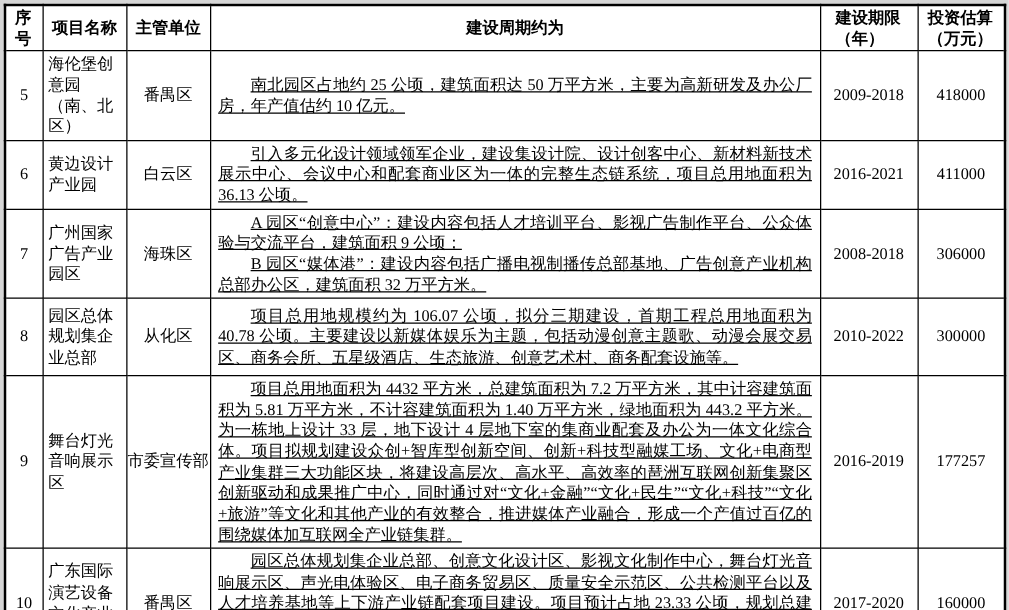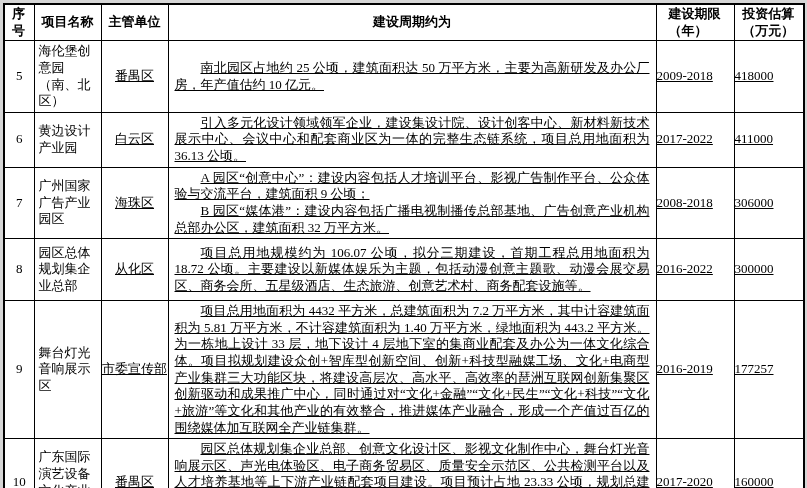--- a/index.html
+++ b/index.html
@@ -21,24 +21,24 @@
   }
   table.doc th,table.doc td{
     border:1px solid #000;
     font-size:13px;line-height:1.28;
     vertical-align:middle;
     overflow:hidden;
   }
   th{font-weight:bold;text-align:center;padding:1px;}
   td.c-seq{text-align:center;padding:0;}
   td.c-name{text-align:left;padding:2px 4px;margin-left:28px;}
-  td.c-agency{text-align:center;padding:2px 0;text-decoration:underline;}
+  td.c-agency{text-align:center;padding:2px 0;}
   td.c-content{text-align:justify;padding:2px 6px;vertical-align:middle;text-decoration:underline;}
   td.c-content p{margin:0;text-indent:2em;}
-  td.c-period,td.c-invest{text-align:left;padding:0;text-decoration:underline;}
+  td.c-period,td.c-invest{text-align:center;padding:0;}
   .wrap-seq{display:inline-block;width:1.1em;word-break:break-all;text-align:left;}
   .wrap-narrow{display:inline-block;width:4.08em;word-break:break-all;text-align:left;}
   tr.rh0{height:31px}
   tr.rh1{height:55px}
   tr.rh2{height:50px}
   tr.rh3{height:62px}
   tr.rh4{height:62px}
   tr.rh5{height:136px}
   tr.rh6{height:79px}
 </style>
@@ -78,45 +78,45 @@
     </tr>
 
     <tr class="rh2">
       <td class="c-seq">6</td>
       <td class="c-name">黄边设计产业园</td>
       <td class="c-agency">白云区</td>
       <td class="c-content">
         <p>引入多元化设计领域领军企业，建设集设计院、设计创客中心、新材料新技术展示中心、会议中心和配套商业区为一体的完整生态链系统，项目总用地面积为 36.13 公顷。</p>
         <p></p>
       </td>
-      <td class="c-period">2017-2022</td>
+      <td class="c-period">2016-2021</td>
       <td class="c-invest">411000</td>
     </tr>
 
     <tr class="rh3">
       <td class="c-seq">7</td>
       <td class="c-name">广州国家广告产业园区</td>
       <td class="c-agency">海珠区</td>
       <td class="c-content">
         <p>A 园区“创意中心”：建设内容包括人才培训平台、影视广告制作平台、公众体验与交流平台，建筑面积 9 公顷；</p>
         <p>B 园区“媒体港”：建设内容包括广播电视制播传总部基地、广告创意产业机构总部办公区，建筑面积 32 万平方米。</p>
       </td>
       <td class="c-period">2008-2018</td>
       <td class="c-invest">306000</td>
     </tr>
 
     <tr class="rh4">
       <td class="c-seq">8</td>
       <td class="c-name">园区总体规划集企业总部</td>
       <td class="c-agency">从化区</td>
       <td class="c-content">
-        <p>项目总用地规模约为 106.07 公顷，拟分三期建设，首期工程总用地面积为 18.72 公顷。主要建设以新媒体娱乐为主题，包括动漫创意主题歌、动漫会展交易区、商务会所、五星级酒店、生态旅游、创意艺术村、商务配套设施等。</p>
+        <p>项目总用地规模约为 106.07 公顷，拟分三期建设，首期工程总用地面积为 40.78 公顷。主要建设以新媒体娱乐为主题，包括动漫创意主题歌、动漫会展交易区、商务会所、五星级酒店、生态旅游、创意艺术村、商务配套设施等。</p>
         <p></p>
       </td>
-      <td class="c-period">2016-2022</td>
+      <td class="c-period">2010-2022</td>
       <td class="c-invest">300000</td>
     </tr>
 
     <tr class="rh5">
       <td class="c-seq">9</td>
       <td class="c-name">舞台灯光音响展示区</td>
       <td class="c-agency">市委宣传部</td>
       <td class="c-content">
         <p>项目总用地面积为 4432 平方米，总建筑面积为 7.2 万平方米，其中计容建筑面积为 5.81 万平方米，不计容建筑面积为 1.40 万平方米，绿地面积为 443.2 平方米。为一栋地上设计 33 层，地下设计 4 层地下室的集商业配套及办公为一体文化综合体。项目拟规划建设众创+智库型创新空间、创新+科技型融媒工场、文化+电商型产业集群三大功能区块，将建设高层次、高水平、高效率的琶洲互联网创新集聚区创新驱动和成果推广中心，同时通过对“文化+金融”“文化+民生”“文化+科技”“文化+旅游”等文化和其他产业的有效整合，推进媒体产业融合，形成一个产值过百亿的围绕媒体加互联网全产业链集群。</p>
         <p></p>

